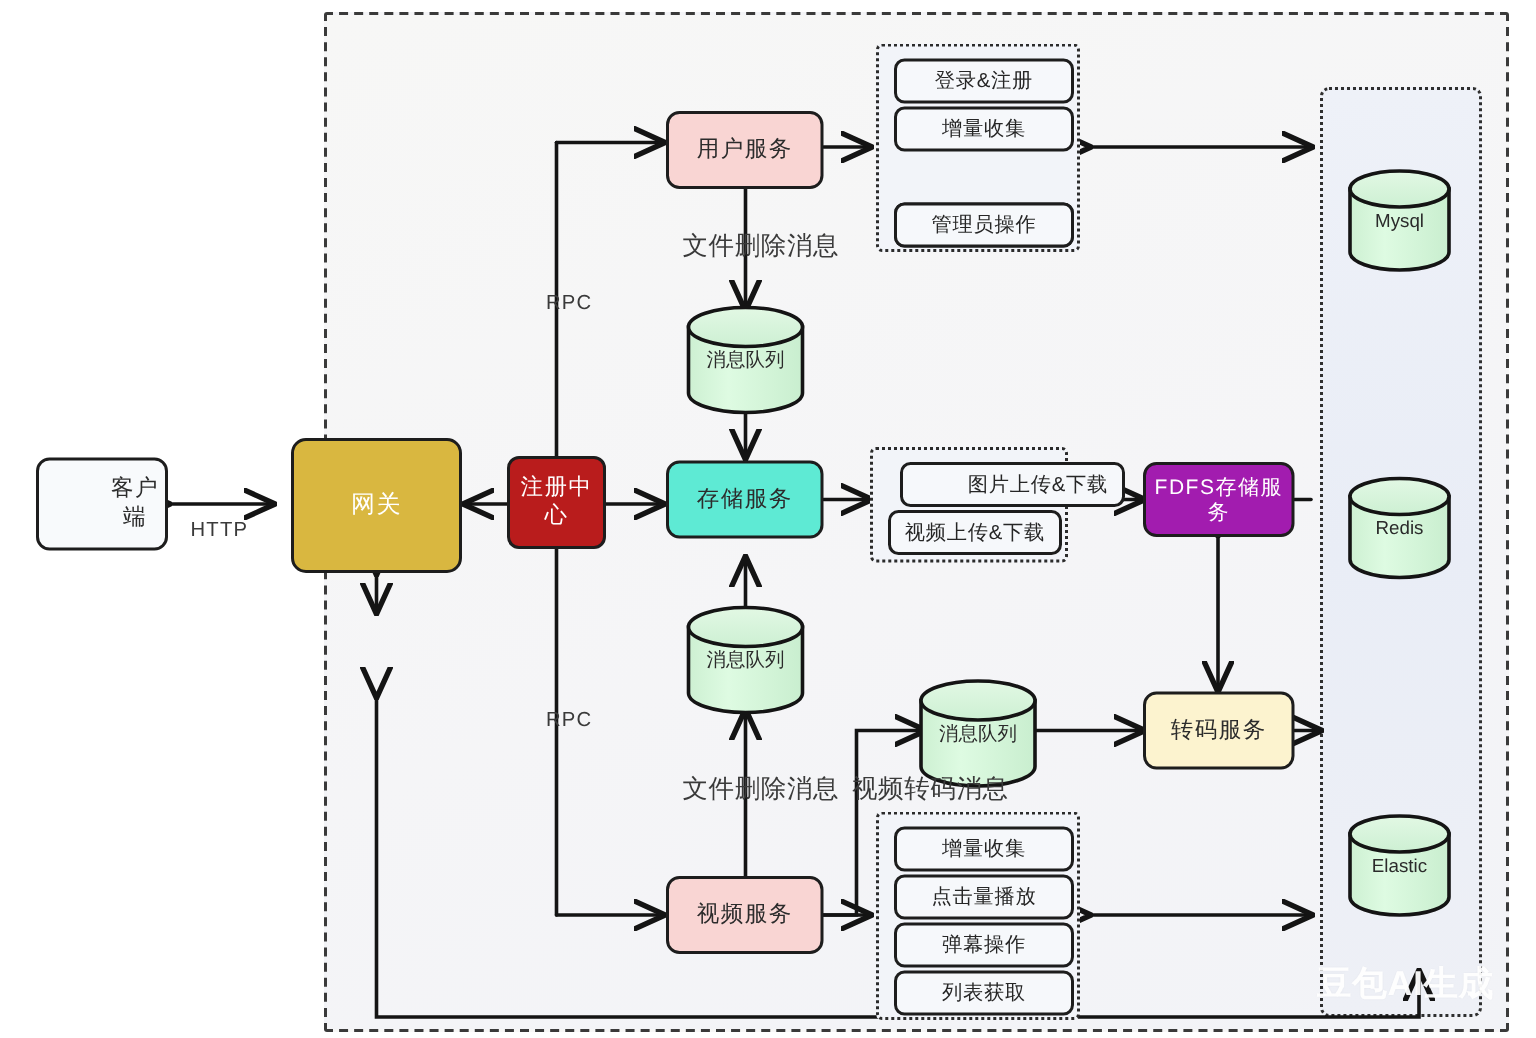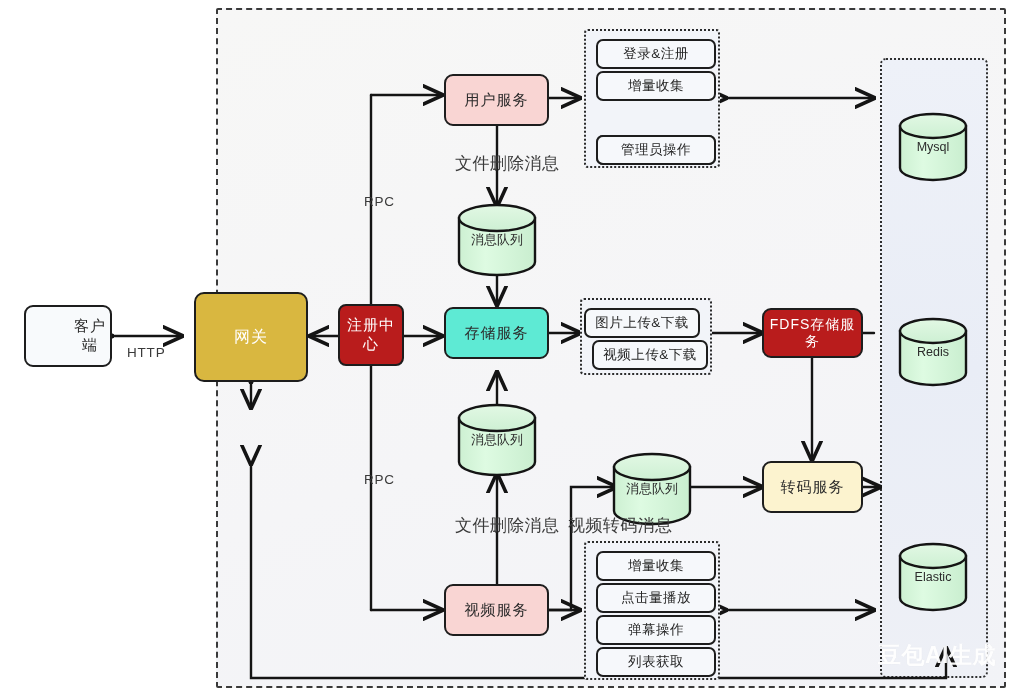--- a/index.html
+++ b/index.html
@@ -42,21 +42,21 @@
     letter-spacing:1px;
     text-align:center;
     line-height:1.25;
   }
   .node-client{background:#f8fafc;}
   .node-gateway{background:#d9b740;color:#ffffff;font-size:16px;border-radius:10px;}
   .node-registry{background:#b91c1c;color:#ffffff;border-radius:8px;}
   .node-user{background:#f9d5d3;}
   .node-video{background:#f9d5d3;}
   .node-storage{background:#5eead4;}
-  .node-fdfs{background:#b91c1c;color:#ffffff;font-size:14px;}
+  .node-fdfs{background:#a21caf;color:#ffffff;font-size:14px;}
   .node-transcode{background:#fcf3cf;}
 
   .api-item{
     display:flex;align-items:center;justify-content:center;
     background:#f6f8fb;
     border:2px solid #1d1d1d;
     border-radius:7px;
     font-size:13.5px;
     color:#262626;
     letter-spacing:0.5px;
@@ -229,21 +229,21 @@
   <div class="abs node node-transcode" style="left:762px;top:461px;width:101px;height:52px;">转码服务</div>
 
   <div class="abs api-panel" style="left:584px;top:29px;width:136px;height:139px;">
     <div class="api-item" style="position:absolute;left:10px;top:8px;width:116px;height:26px;">登录&amp;注册</div>
     <div class="api-item" style="position:absolute;left:10px;top:40px;width:116px;height:26px;">增量收集</div>
     <div class="api-item" style="position:absolute;left:10px;top:72px;width:116px;height:26px;margin-top:32px;">关注关系操作</div>
     <div class="api-item" style="position:absolute;left:10px;top:104px;width:116px;height:26px;">管理员操作</div>
   </div>
 
   <div class="abs api-panel" style="left:580px;top:298px;width:132px;height:77px;">
-    <div class="api-item" style="position:absolute;left:2px;top:8px;width:112px;height:26px;">图片上传&amp;下载</div>
+    <div class="api-item" style="position:absolute;left:18px;top:8px;width:112px;height:26px;padding-left:34px;">图片上传&amp;下载</div>
     <div class="api-item" style="position:absolute;left:10px;top:40px;width:112px;height:26px;">视频上传&amp;下载</div>
   </div>
 
   <div class="abs api-panel" style="left:584px;top:541px;width:136px;height:139px;">
     <div class="api-item" style="position:absolute;left:10px;top:8px;width:116px;height:26px;">增量收集</div>
     <div class="api-item" style="position:absolute;left:10px;top:40px;width:116px;height:26px;">点击量播放</div>
     <div class="api-item" style="position:absolute;left:10px;top:72px;width:116px;height:26px;">弹幕操作</div>
     <div class="api-item" style="position:absolute;left:10px;top:104px;width:116px;height:26px;">列表获取</div>
   </div>
 

